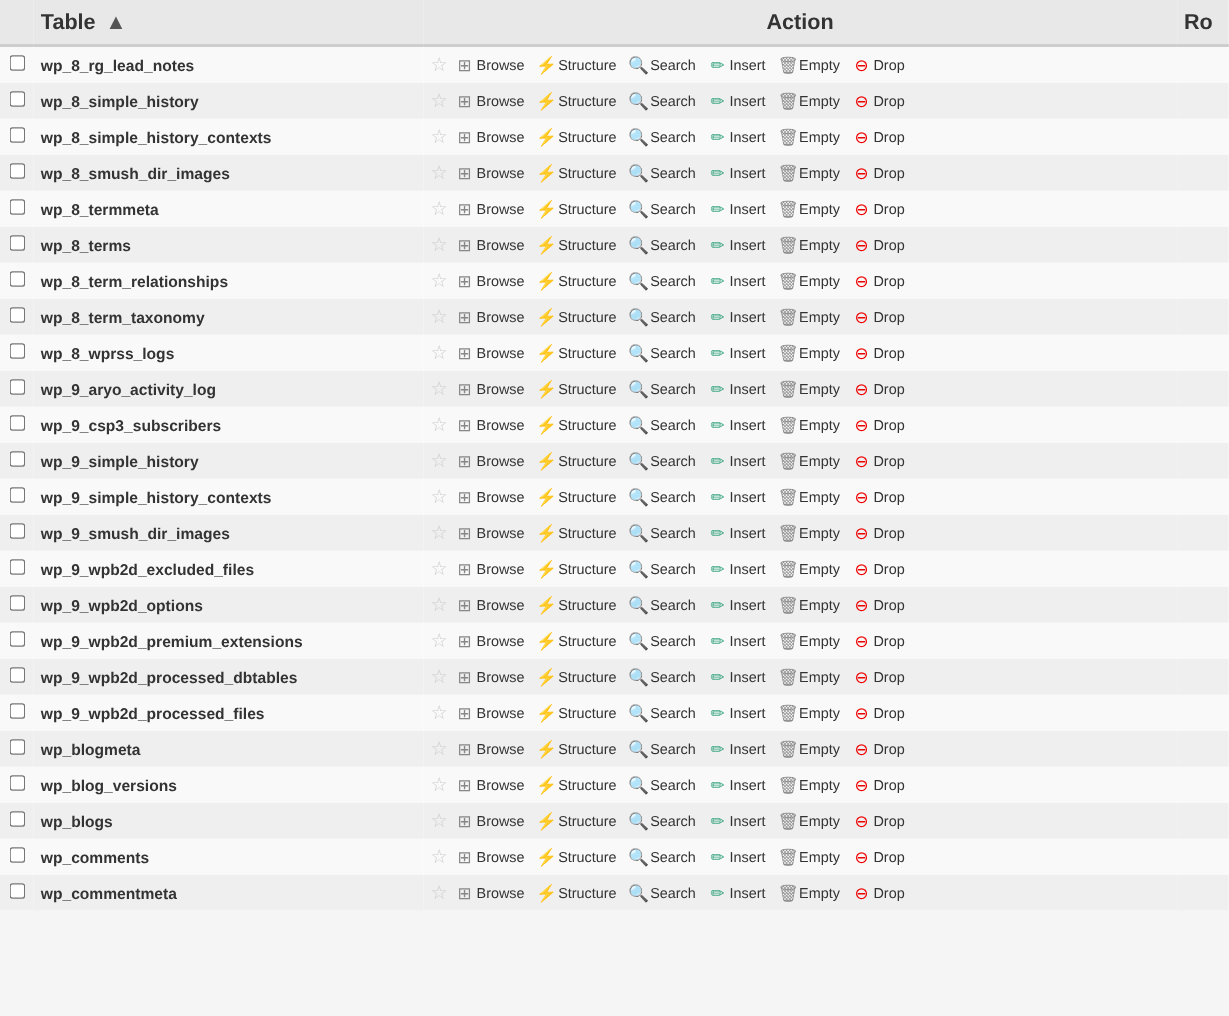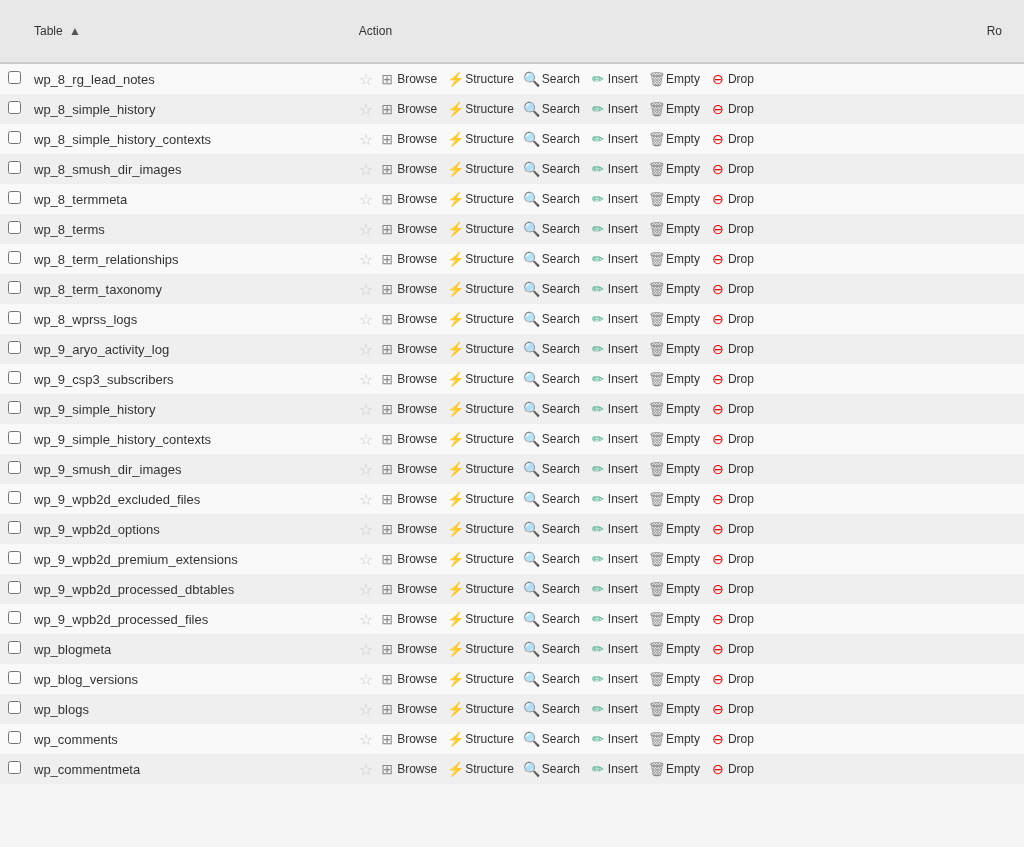--- a/index.html
+++ b/index.html
@@ -15,32 +15,33 @@
     table {
       width: 100%;
       border-collapse: collapse;
       background: #fff;
     }
     thead tr {
       background: #e8e8e8;
       border-bottom: 2px solid #ccc;
     }
     thead th {
-      padding: 24px 6px;
+      padding: 8px 6px;
       text-align: left;
-      font-weight: normal;
-      font-size: 12px;
+      font-weight: bold;
+      font-size: 18px;
       color: #333;
       white-space: nowrap;
     }
     thead th.table-col {
       min-width: 300px;
     }
     thead th.action-col {
       min-width: 580px;
+      text-align: center;
     }
     thead th.ro-col {
       min-width: 40px;
     }
     thead th .sort-arrow {
       display: inline-block;
       margin-left: 3px;
       color: #555;
     }
     tbody tr:nth-child(odd) {
@@ -52,21 +53,21 @@
     tbody td {
       padding: 5px 6px;
       vertical-align: middle;
       white-space: nowrap;
     }
     .checkbox-cell {
       width: 28px;
       text-align: center;
     }
     .table-name {
-      font-weight: normal;
+      font-weight: bold;
       color: #333;
       min-width: 260px;
     }
     .star-icon {
       color: #ccc;
       font-size: 16px;
       cursor: pointer;
     }
     .action-cell {
       display: flex;

